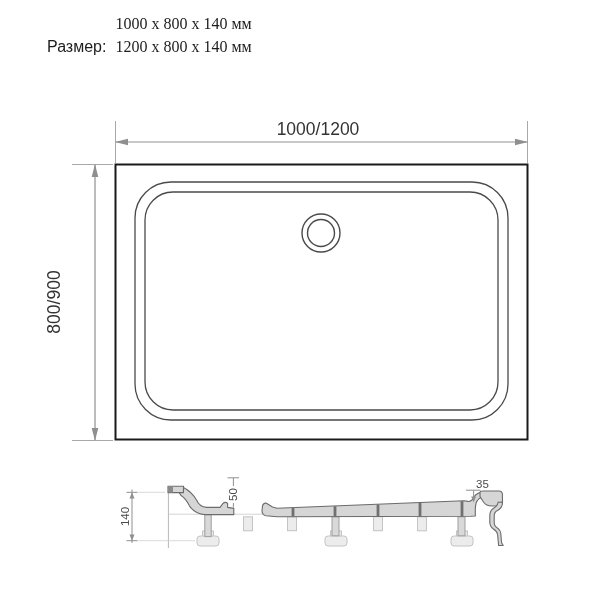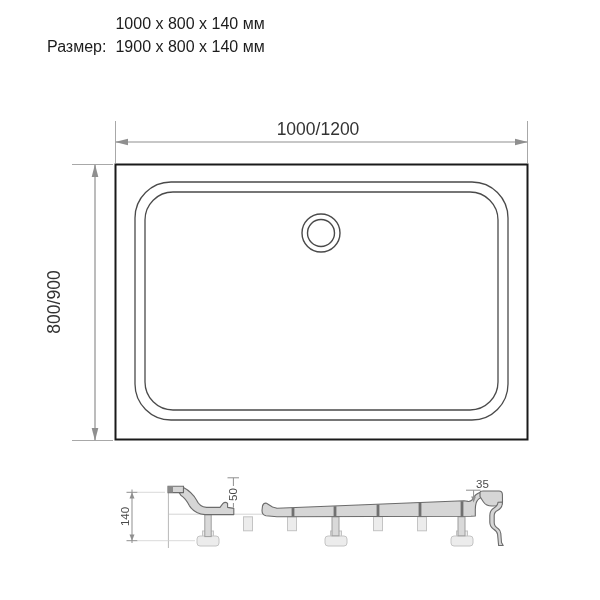--- a/index.html
+++ b/index.html
@@ -6,34 +6,34 @@
   body{
     width:600px;height:600px;background:#ffffff;position:relative;overflow:hidden;
     font-family:"Liberation Sans", sans-serif;
   }
   .header{
     position:absolute;left:47px;top:13px;display:flex;gap:9px;
     color:#1c1c1c;font-size:16px;line-height:22.5px;
   }
   .header-label{padding-top:22.5px;white-space:nowrap;}
   .size-list{display:block;}
-  .size-line{white-space:nowrap;}
+  .size-line{white-space:nowrap;font-family:Liberation Serif, serif;}
   svg{position:absolute;left:0;top:0;}
   text{font-family:"Liberation Sans", sans-serif;}
   .dim-label{fill:#333333;font-size:17.5px;}
   .sec-label{fill:#4a4a4a;font-size:11.5px;}
 </style>
 </head>
 <body>
 
 <div class="header">
   <div class="header-label">Размер:</div>
   <div class="size-list">
     <div class="size-line">1000 x 800 x 140 мм</div>
-    <div class="size-line">1900 x 800 x 140 мм</div>
+    <div class="size-line">1200 x 800 x 140 мм</div>
   </div>
 </div>
 
 <svg width="600" height="600" viewBox="0 0 600 600">
 
   <g>
     <rect x="115.5" y="164.5" width="412" height="275" fill="#ffffff" stroke="#1a1a1a" stroke-width="2"></rect>
     <rect x="135" y="182" width="373" height="238" rx="36" ry="36" fill="none" stroke="#4a4a4a" stroke-width="1.3"></rect>
     <rect x="145" y="192" width="353" height="218" rx="28" ry="28" fill="none" stroke="#4a4a4a" stroke-width="1.3"></rect>
     <circle cx="321" cy="233" r="19" fill="none" stroke="#4a4a4a" stroke-width="1.4"></circle>

